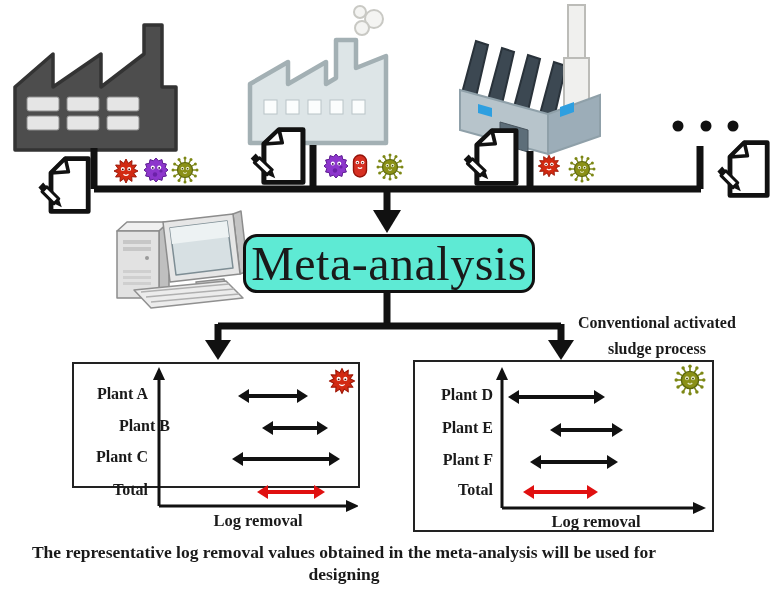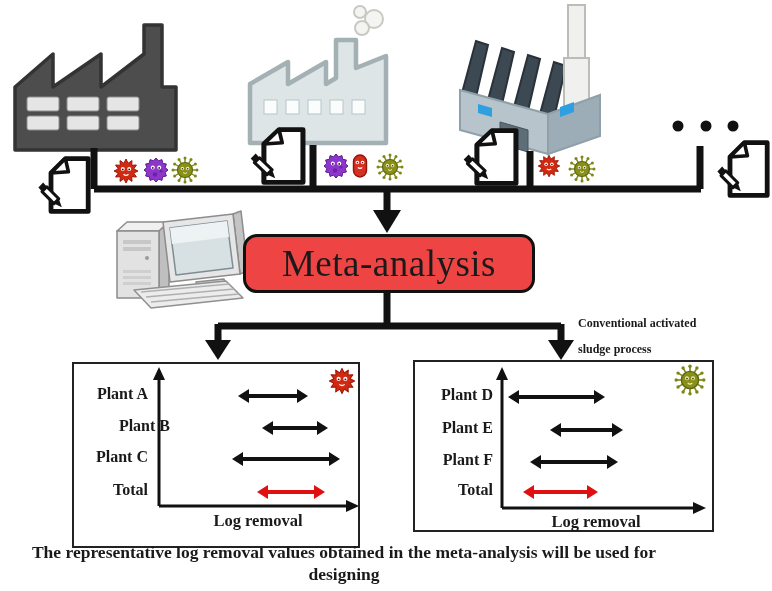--- a/index.html
+++ b/index.html
@@ -2,27 +2,27 @@
 <html><head>
 <meta charset="utf-8">
 <style>
   html,body{margin:0;padding:0;background:#fff;}
   #fig{position:relative;width:772px;height:591px;background:#fff;overflow:hidden;
        font-family:"Liberation Serif","DejaVu Serif",serif;color:#1a1a1a;}
   .abs{position:absolute;}
   .art{position:absolute;left:0;top:0;z-index:0;}
   
   #meta-box{left:243px;top:234px;width:292px;height:59px;border:3.5px solid #111;
-            border-radius:14px;background:#ef4444;display:flex;align-items:center;justify-content:center;
-            font-size:37px;letter-spacing:.5px;z-index:2;box-sizing:border-box;}
-  
-  .panel-title{font-weight:bold;font-size:12px;white-space:nowrap;z-index:2;}
+            border-radius:14px;background:#5eead4;display:flex;align-items:center;justify-content:center;
+            font-size:48px;letter-spacing:.5px;z-index:2;box-sizing:border-box;}
+  
+  .panel-title{font-weight:bold;font-size:16px;white-space:nowrap;z-index:2;text-align:center;}
   
   .chart{border:2px solid #222;background:transparent;z-index:1;box-sizing:border-box;}
-  #chart-left{left:72px;top:362px;width:288px;height:186px;}
+  #chart-left{left:72px;top:362px;width:288px;height:126px;}
   #chart-right{left:413px;top:360px;width:301px;height:172px;}
   .chart svg{position:absolute;left:0;top:0;}
   .row-label{position:absolute;left:0;text-align:right;font-weight:bold;font-size:16px;white-space:nowrap;}
   #chart-left .row-label{width:74px;}
   #chart-right .row-label{width:78px;}
   .xlabel{position:absolute;text-align:center;font-weight:bold;font-size:16.5px;}
   
   .dblarrow{position:absolute;height:4px;background:var(--c,#111);}
   .dblarrow::before{content:"";position:absolute;left:-10px;top:-5px;
      border-top:7px solid transparent;border-bottom:7px solid transparent;border-right:11px solid var(--c,#111);}

